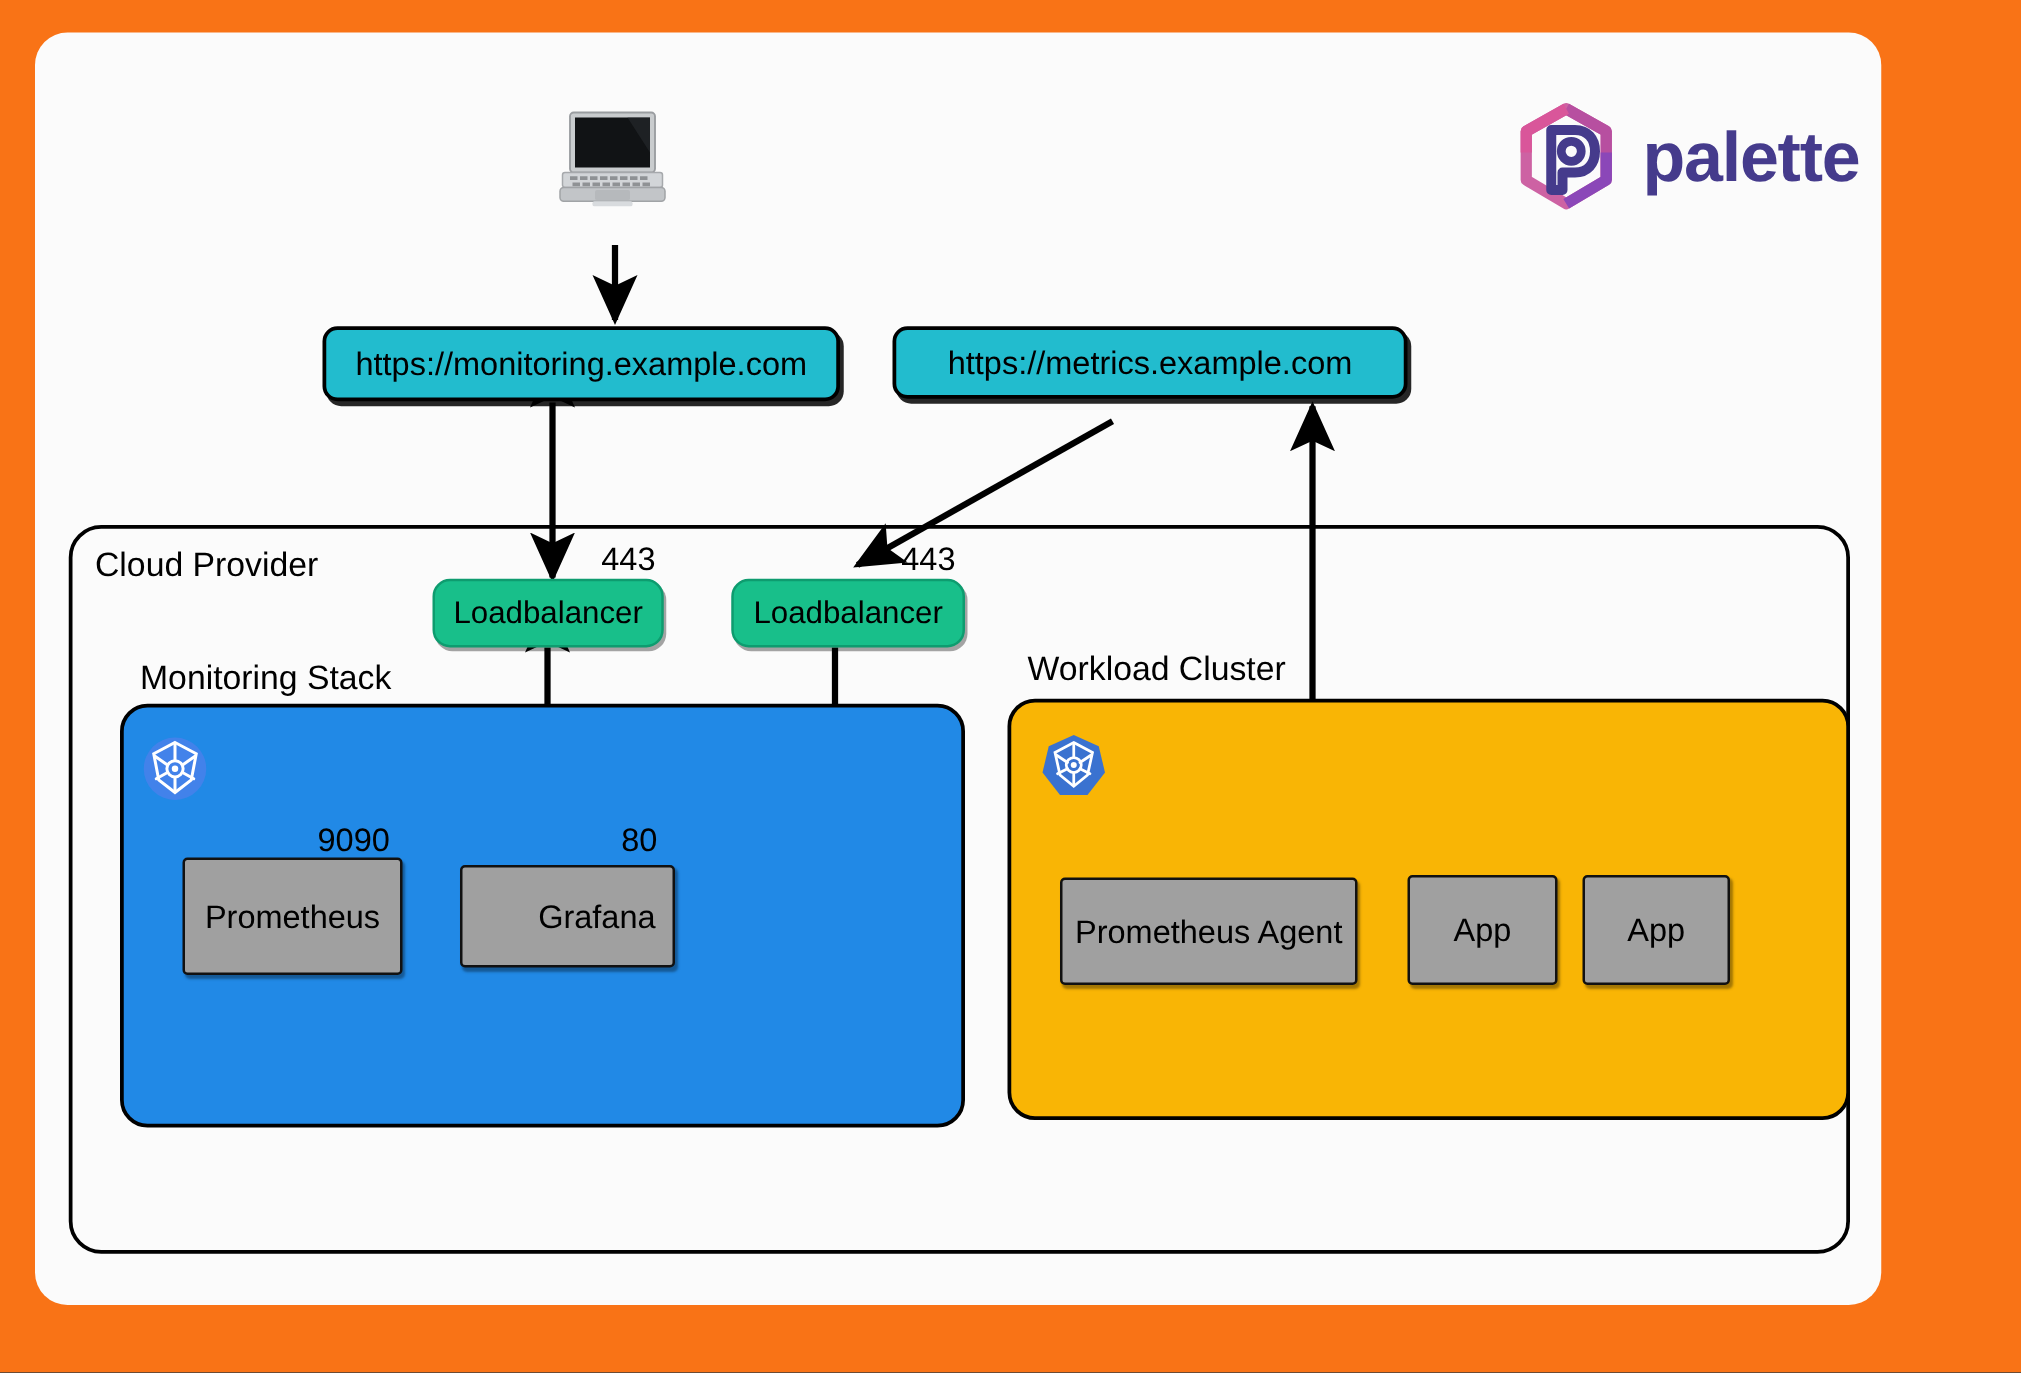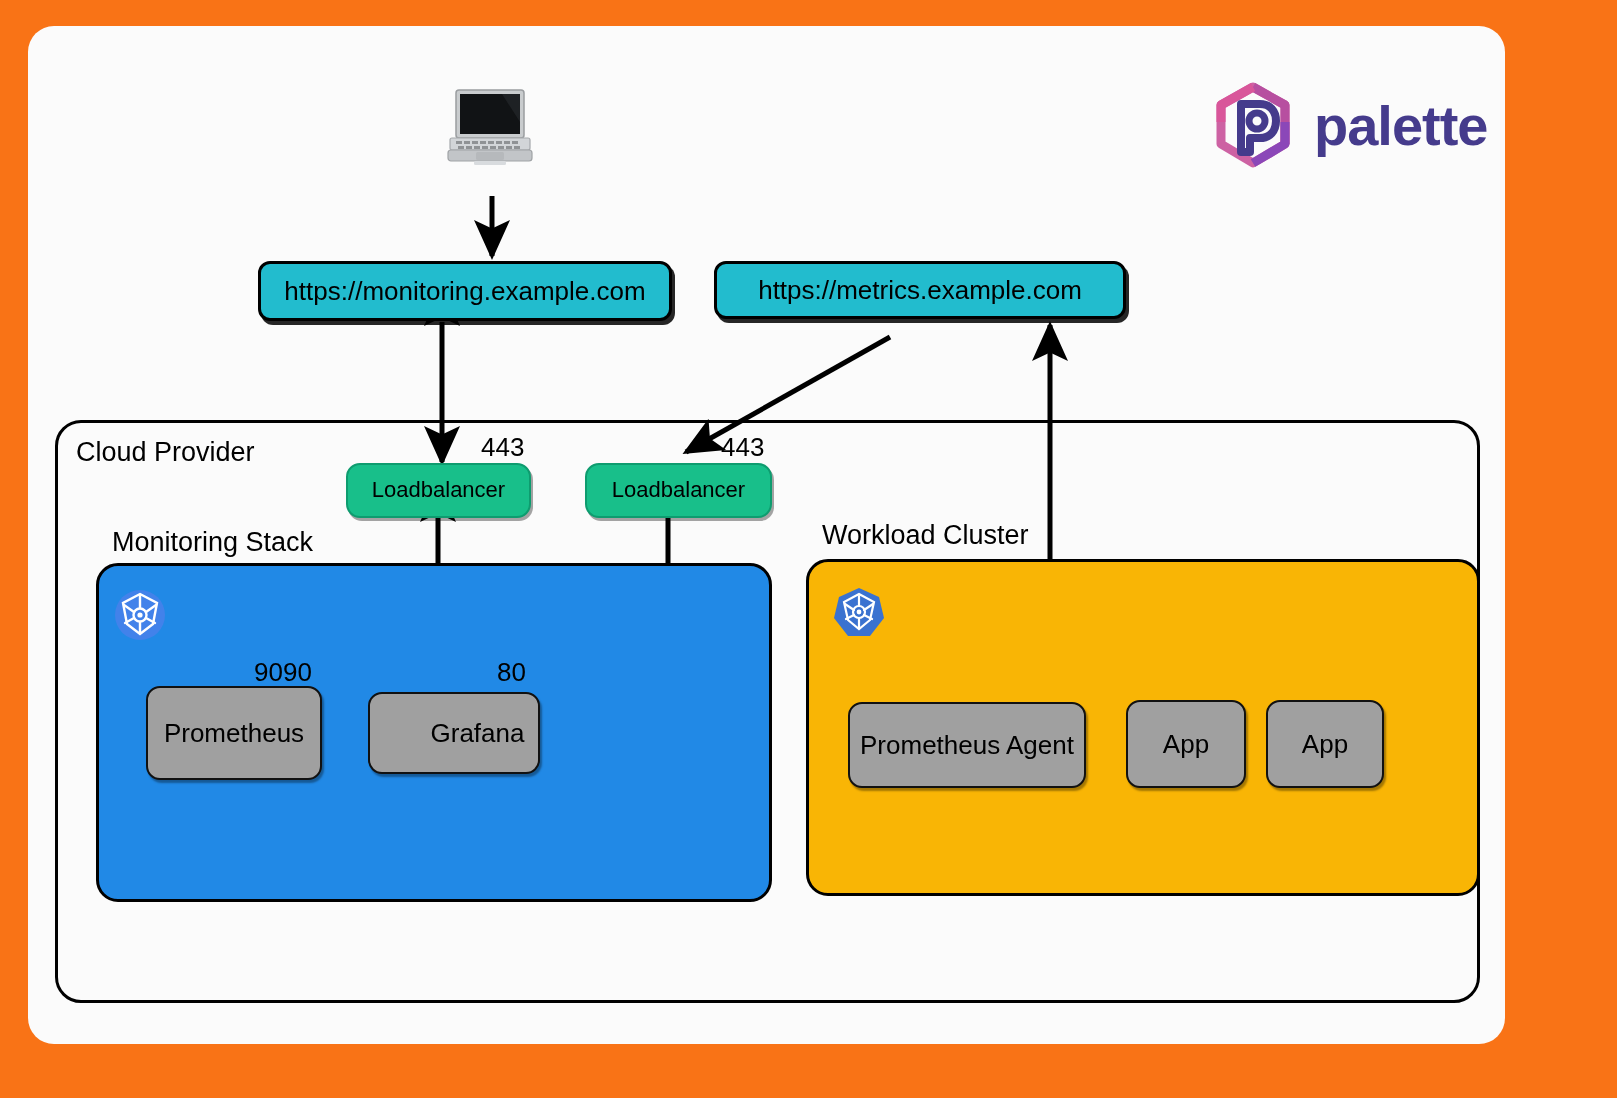--- a/index.html
+++ b/index.html
@@ -54,27 +54,27 @@
     background: #22bcce;
     border: 3px solid #000;
     border-radius: 12px;
     font-size: 26px;
     box-shadow: 3px 4px 0 rgba(0,0,0,0.85);
   }
   .lb-node {
     background: #18bf8a;
     border: 2px solid #0e9c6f;
     border-radius: 14px;
-    font-size: 22px;
+    font-size: 25px;
     box-shadow: 2px 3px 0 rgba(0,0,0,0.35);
   }
   .svc-node {
     background: #a0a0a0;
     border: 2px solid #111;
-    border-radius: 14px;
+    border-radius: 4px;
     font-size: 26px;
     box-shadow: 2px 3px 2px rgba(0,0,0,0.35);
   }
 
   
   .region-cloud {
     position: absolute;
     left: 55px;
     top: 420px;
     width: 1425px;

